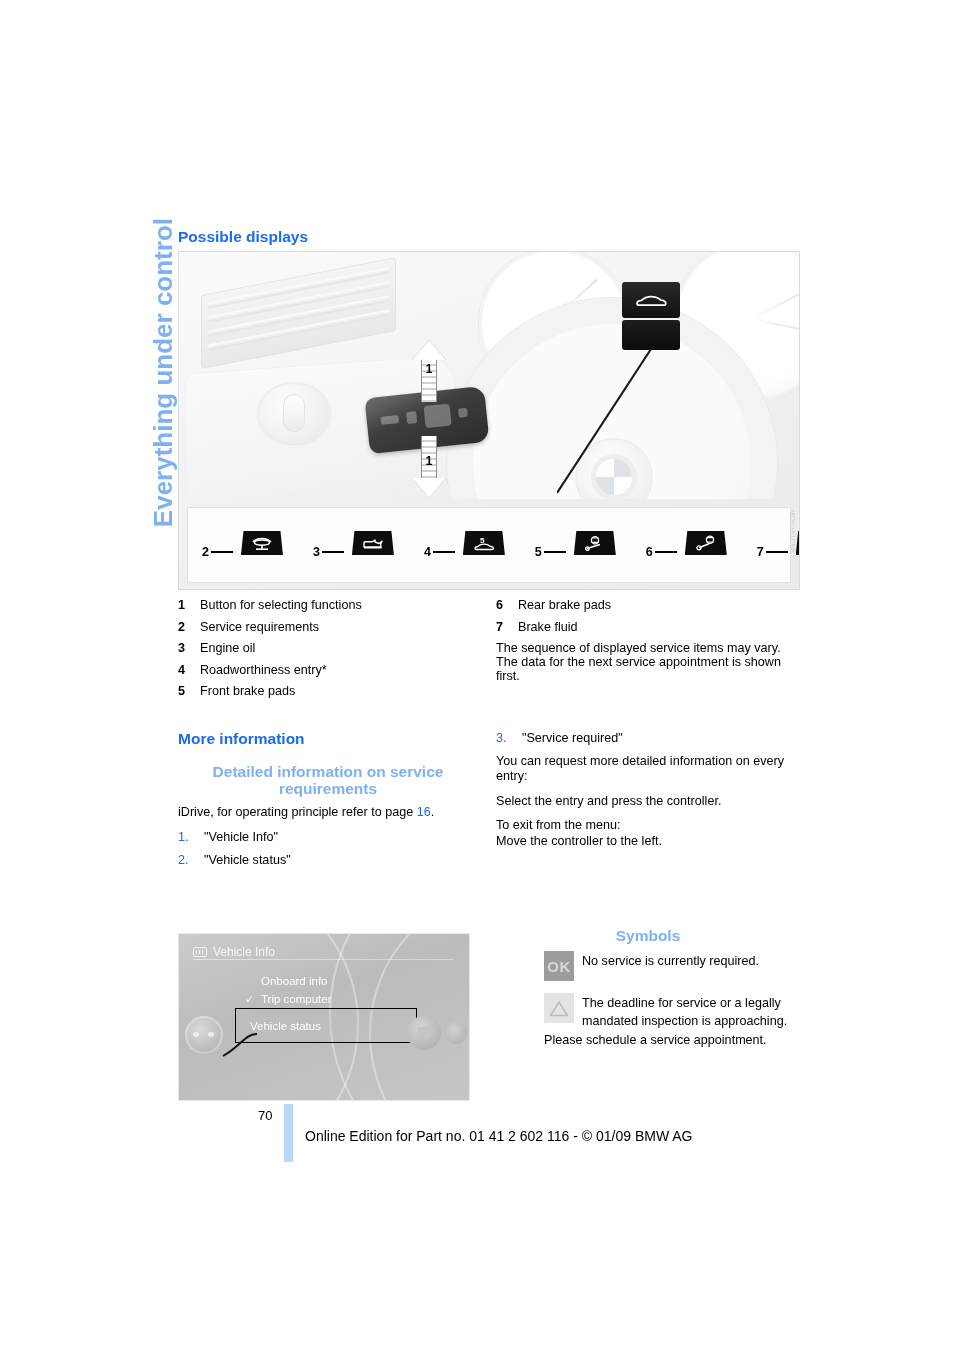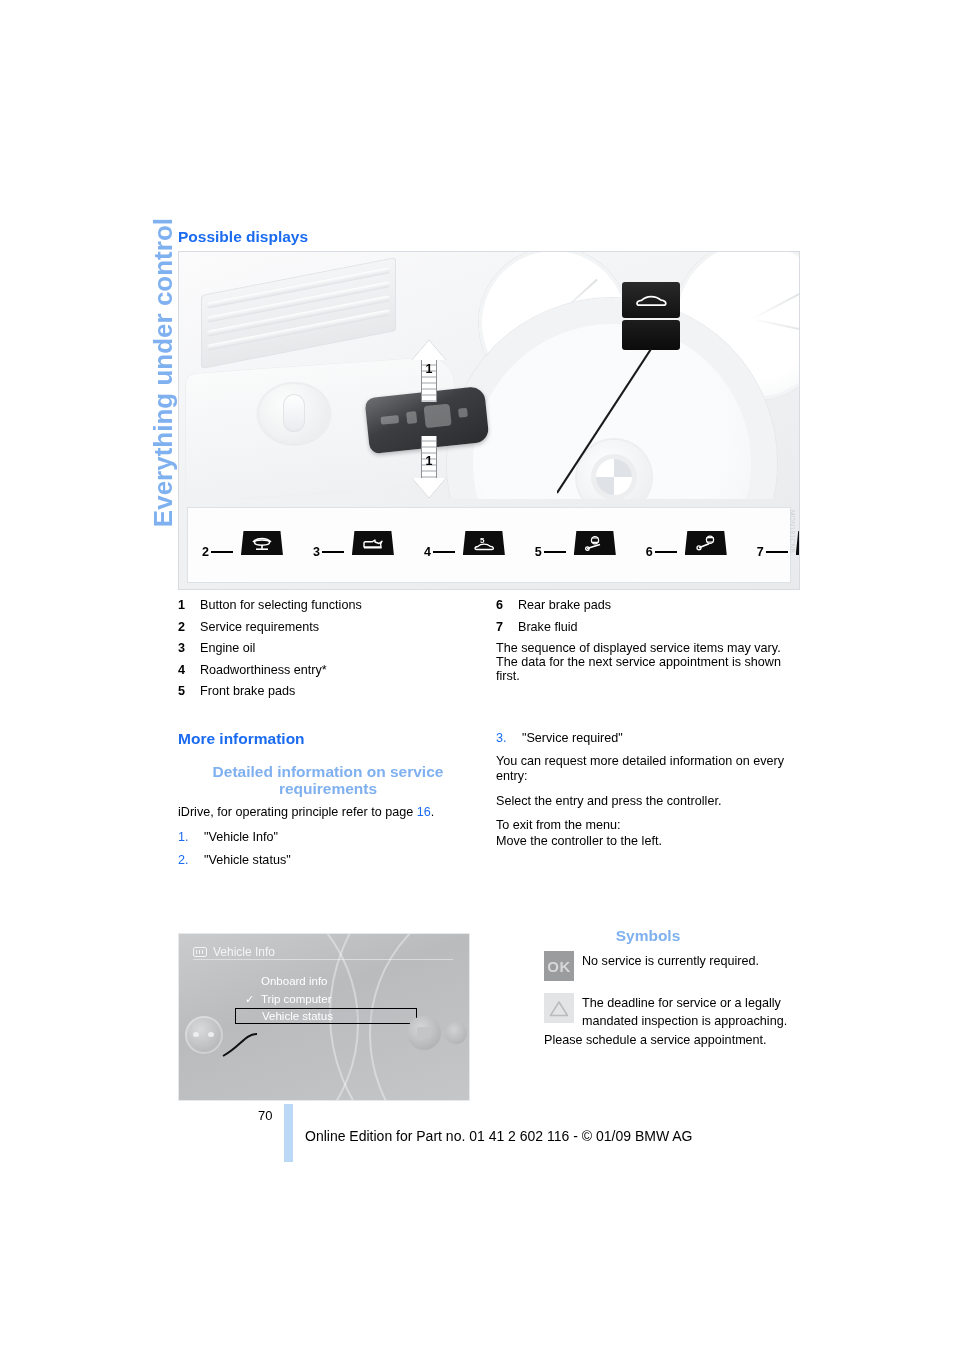--- a/index.html
+++ b/index.html
@@ -281,21 +281,21 @@
   .idrive-item {
     font-size: 11.5px; color:#ffffff; height: 18px;
     display:flex; align-items:center; padding-left: 18px; position:relative;
   }
   .idrive-item .check {
     position:absolute; left: 2px; color:#ffffff; font-size: 11px;
   }
   .idrive-item.selected {
     border: 1.6px solid #000;
     background: rgba(190,192,194,.25);
-    width: 182px; margin-left: -8px; padding-left: 26px; height: 16px;
+    width: 182px; margin-left: -8px; padding-left: 14px; height: 35px;
   }
   .idrive-knob {
     position:absolute; left: 6px; top: 82px; width: 38px; height: 38px;
     border-radius:50%;
     background: radial-gradient(circle at 40% 35%, #d8dadc, #a9abad);
     box-shadow: inset 0 0 0 2px rgba(255,255,255,.35);
   }
   .idrive-knob .dot {
     position:absolute; top:16px; width:6px; height:5px; border-radius:50%; background:#eceef0;
   }

